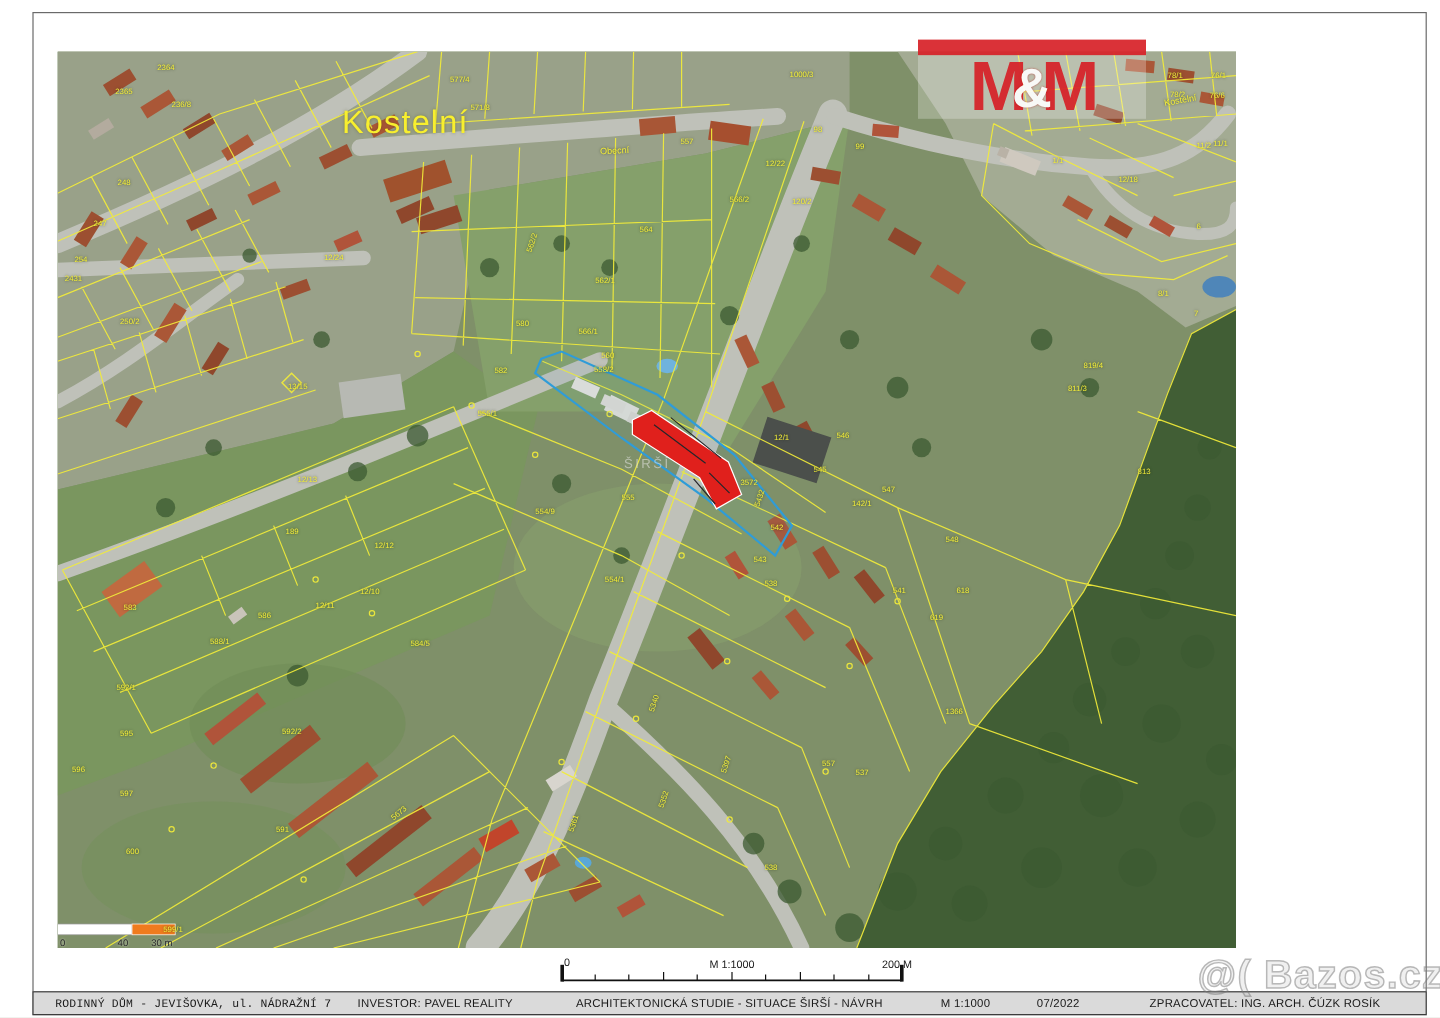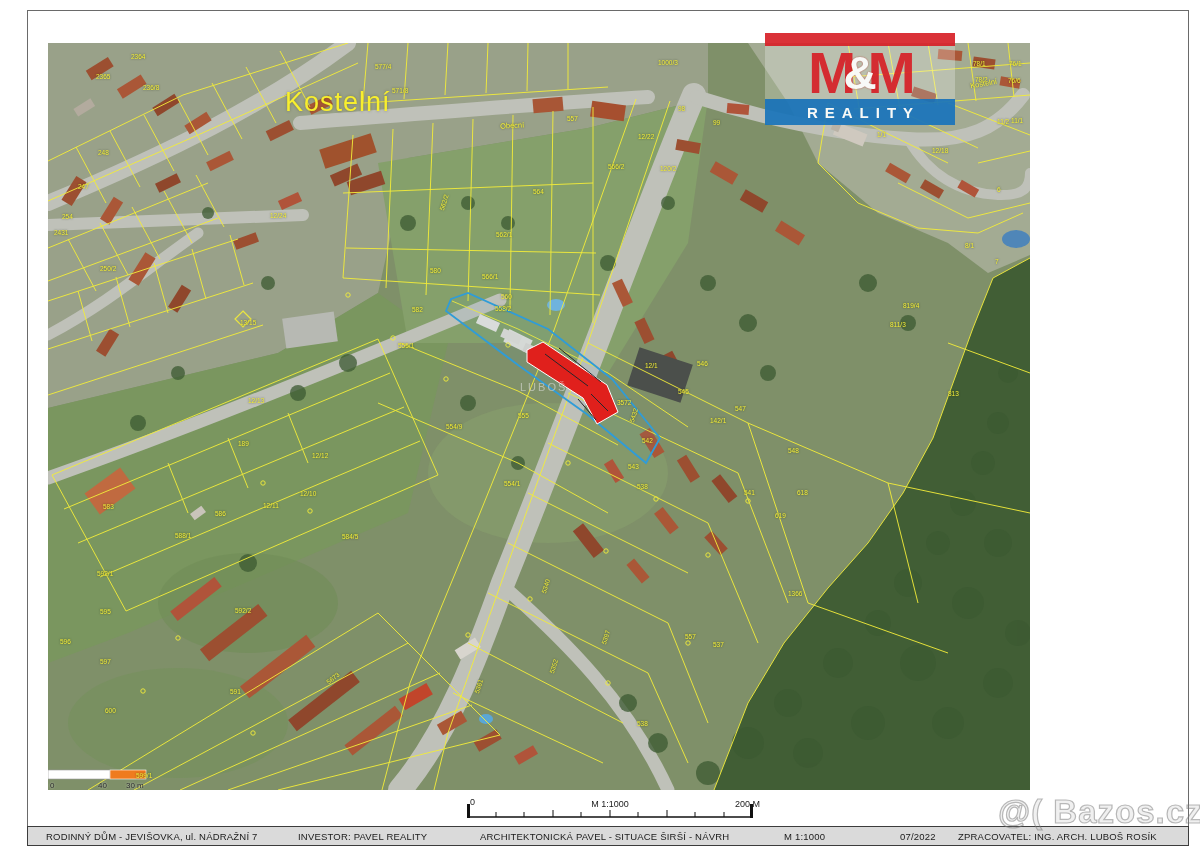--- a/index.html
+++ b/index.html
@@ -30,22 +30,22 @@
   .msb-label{position:absolute;font-size:8px;color:#2a2a2a;text-shadow:0 0 2px rgba(255,255,255,.6);}
   
   .dsb{position:absolute;left:460px;top:797px;width:300px;height:26px;font-size:9px;color:#1a1a1a;}
   .dsb .t0{position:absolute;left:10px;top:0;}
   .dsb .tm{position:absolute;left:0;right:0;top:2px;text-align:center;}
   .dsb .te{position:absolute;right:0;top:2px;}
   
   .tblock{position:absolute;left:27px;top:826px;width:1162px;height:20px;background:#dadada;
     border:1px solid #3c3c3c;box-sizing:border-box;font-size:9.5px;color:#1a1a1a;letter-spacing:.2px;}
   .tblock span{position:absolute;top:4px;white-space:nowrap;}
-  .tb-project{left:18px;} .tb-investor{left:270px;} .tb-drawing{left:452px;}
-  .tb-scale{left:756px;} .tb-date{left:872px;} .tb-author{left:930px;}
+  .tb-project{left:18px;font-family:Liberation Mono, monospace;} .tb-investor{left:270px;} .tb-drawing{left:452px;}
+  .tb-scale{left:756px;} .tb-date{left:836px;} .tb-author{left:930px;}
   
   .bazos{position:absolute;left:998px;top:793px;font-size:33px;font-weight:bold;letter-spacing:1px;
     color:rgba(150,150,150,.14);-webkit-text-stroke:1.2px rgba(120,120,120,.5);z-index:5;white-space:nowrap;}
 </style>
 </head>
 <body>
 
 <div class="stage">
   <div class="frame"></div>
 
@@ -334,36 +334,33 @@
         <span class="parcel" style="left: 949px; top: 143px;">6</span>
         <span class="parcel" style="left: 947px; top: 215px;">7</span>
         <span class="parcel" style="left: 917px; top: 199px;">8/1</span>
         <span class="parcel" style="left: 855px; top: 259px;">819/4</span>
         <span class="parcel" style="left: 842px; top: 278px;">811/3</span>
         <span class="parcel" style="left: 900px; top: 347px;">813</span>
         <span class="street" style="left: 452px; top: 78px; transform: rotate(-3deg);">Obecní</span>
         <span class="street" style="left: 922px; top: 36px; transform: rotate(-10deg);">Kostelní</span>
       </div>
     <div class="town">Kostelní</div>
-    <div class="cuzk">LUBOŠ</div>
+    <div class="cuzk">ŠIRŠÍ</div>
 
     <span class="msb-label" style="left:2px;top:738px;">0</span>
     <span class="msb-label" style="left:50px;top:738px;">40</span>
     <span class="msb-label" style="left:78px;top:738px;">30 m</span>
   </div>
 
   <div class="logo">
     <div class="bar-top"></div>
     <div class="mid">
       <span class="m">M</span>
       <span class="amp">&amp;</span>
       <span class="m">M</span>
-    </div>
-    <div class="bar-bottom">
-      <span>REALITY</span>
     </div>
   </div>
 
   <div class="dsb">
     <span class="t0">0</span>
     <span class="tm">M 1:1000</span>
     <span class="te">200 M</span>
     <svg width="300" height="26" style="position:absolute;left:0;top:0;">
       <line x1="8" y1="20" x2="292" y2="20" stroke="#111" stroke-width="1.6"></line>
       <rect x="7" y="7" width="3" height="14" fill="#111"></rect>
@@ -378,20 +375,20 @@
         <line x1="207" y1="13" x2="207" y2="20"></line>
           <line x1="235" y1="15" x2="235" y2="20"></line>
         <line x1="264" y1="15" x2="264" y2="20"></line>
       </g>
     </svg>
   </div>
 
   <div class="tblock">
     <span class="tb-project">RODINNÝ DŮM - JEVIŠOVKA, ul. NÁDRAŽNÍ 7</span>
     <span class="tb-investor">INVESTOR: PAVEL REALITY</span>
-    <span class="tb-drawing">ARCHITEKTONICKÁ PAVEL - SITUACE ŠIRŠÍ - NÁVRH</span>
+    <span class="tb-drawing">ARCHITEKTONICKÁ STUDIE - SITUACE ŠIRŠÍ - NÁVRH</span>
     <span class="tb-scale">M 1:1000</span>
     <span class="tb-date">07/2022</span>
-    <span class="tb-author">ZPRACOVATEL: ING. ARCH. LUBOŠ ROSÍK</span>
+    <span class="tb-author">ZPRACOVATEL: ING. ARCH. ČÚZK ROSÍK</span>
   </div>
 
   <div class="bazos">@( Bazos.cz</div>
 </div>
 
 </body></html>

